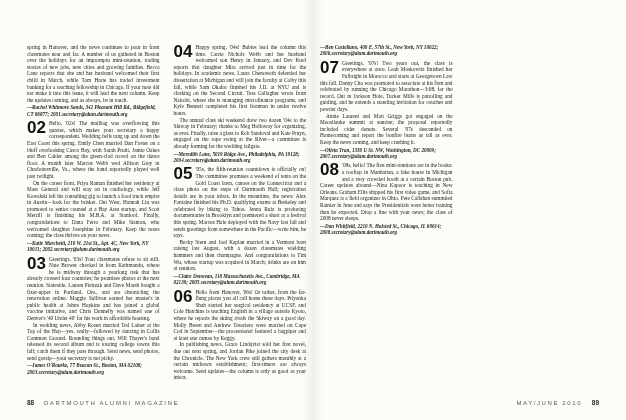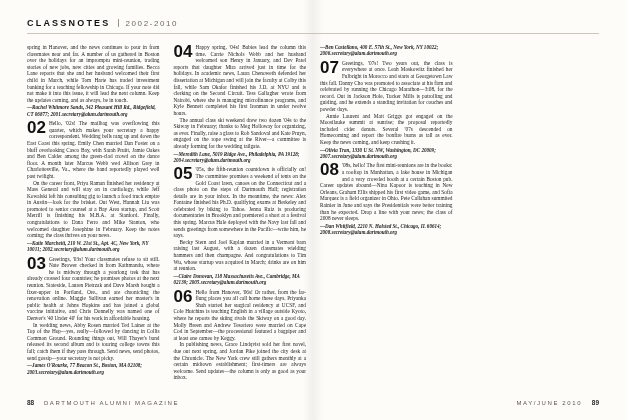--- a/index.html
+++ b/index.html
@@ -69,25 +69,20 @@
   .folio-title{letter-spacing:1.6px;margin-left:8px;}
   .folio-issue{letter-spacing:1.6px;margin-right:8px;}
 </style>
 </head>
 <body>
 
 <div class="page">
 
   <div class="gutter-shadow"></div>
 
-  <div class="header">
-    <span class="kicker">CLASSNOTES</span>
-    <span class="kicker-divider"></span>
-    <span class="kicker-years">2002-2010</span>
-  </div>
 
   <div class="flow">
       <p class="cont"><span>spring in Hanover, and the news continues to pour in from classmates near and far. A number of us gathered in Boston over the holidays for an impromptu mini-reunion, trading stories of new jobs, new cities and growing families. Becca Lane reports that she and her husband welcomed their first child in March, while Tom Harte has traded investment banking for a teaching fellowship in Chicago. If your note did not make it into this issue, it will lead the next column. Keep the updates coming, and as always, be in touch.</span></p>
       <p class="contact"><span>—Rachel Whitmore Sands, 342 Pleasant Hill Rd., Ridgefield, CT 06877; 2001.secretary@alum.dartmouth.org</span></p>
       <p class="first"><span class="yearcap">02</span><span>Hello, '02s! The mailbag was overflowing this quarter, which makes your secretary a happy correspondent. Wedding bells rang up and down the East Coast this spring. Emily Chen married Dan Foster on a bluff overlooking Casco Bay, with Sarah Pruitt, Jamie Oakes and Ben Calder among the green-clad crowd on the dance floor. A month later Marcus Webb wed Allison Grey in Charlottesville, Va., where the band reportedly played well past twilight.</span></p>
       <p class="indent"><span>On the career front, Priya Raman finished her residency at Mass General and will stay on in cardiology, while Jeff Kowalski left his consulting gig to launch a food truck empire in Austin—look for the brisket. Out West, Hannah Liu was promoted to senior counsel at a Bay Area startup, and Scott Merrill is finishing his M.B.A. at Stanford. Finally, congratulations to Dana Ferro and Mike Stanton, who welcomed daughter Josephine in February. Keep the notes coming; the class thrives on your news.</span></p>
       <p class="contact"><span>—Katie Marchetti, 210 W. 21st St., Apt. 4C, New York, NY 10011; 2002.secretary@alum.dartmouth.org</span></p>
       <p class="first"><span class="yearcap">03</span><span>Greetings, '03s! Your classmates refuse to sit still. Nate Brower checked in from Kathmandu, where he is midway through a yearlong trek that has already crossed four countries; he promises photos at the next reunion. Stateside, Lauren Pietrzak and Dave Marsh bought a fixer-upper in Portland, Ore., and are chronicling the renovation online. Maggie Sullivan earned her master's in public health at Johns Hopkins and has joined a global vaccine initiative, and Chris Donnelly was named one of Denver's '40 Under 40' for his work in affordable housing.</span></p>
       <p class="indent"><span>In wedding news, Abby Rosen married Ted Lainer at the Top of the Hop—yes, really—followed by dancing in Collis Common Ground. Rounding things out, Will Thayer's band released its second album and is touring college towns this fall; catch them if they pass through. Send news, send photos, send gossip—your secretary is not picky.</span></p>
       <p class="contact"><span>—James O'Rourke, 77 Beacon St., Boston, MA 02108; 2003.secretary@alum.dartmouth.org</span></p>

